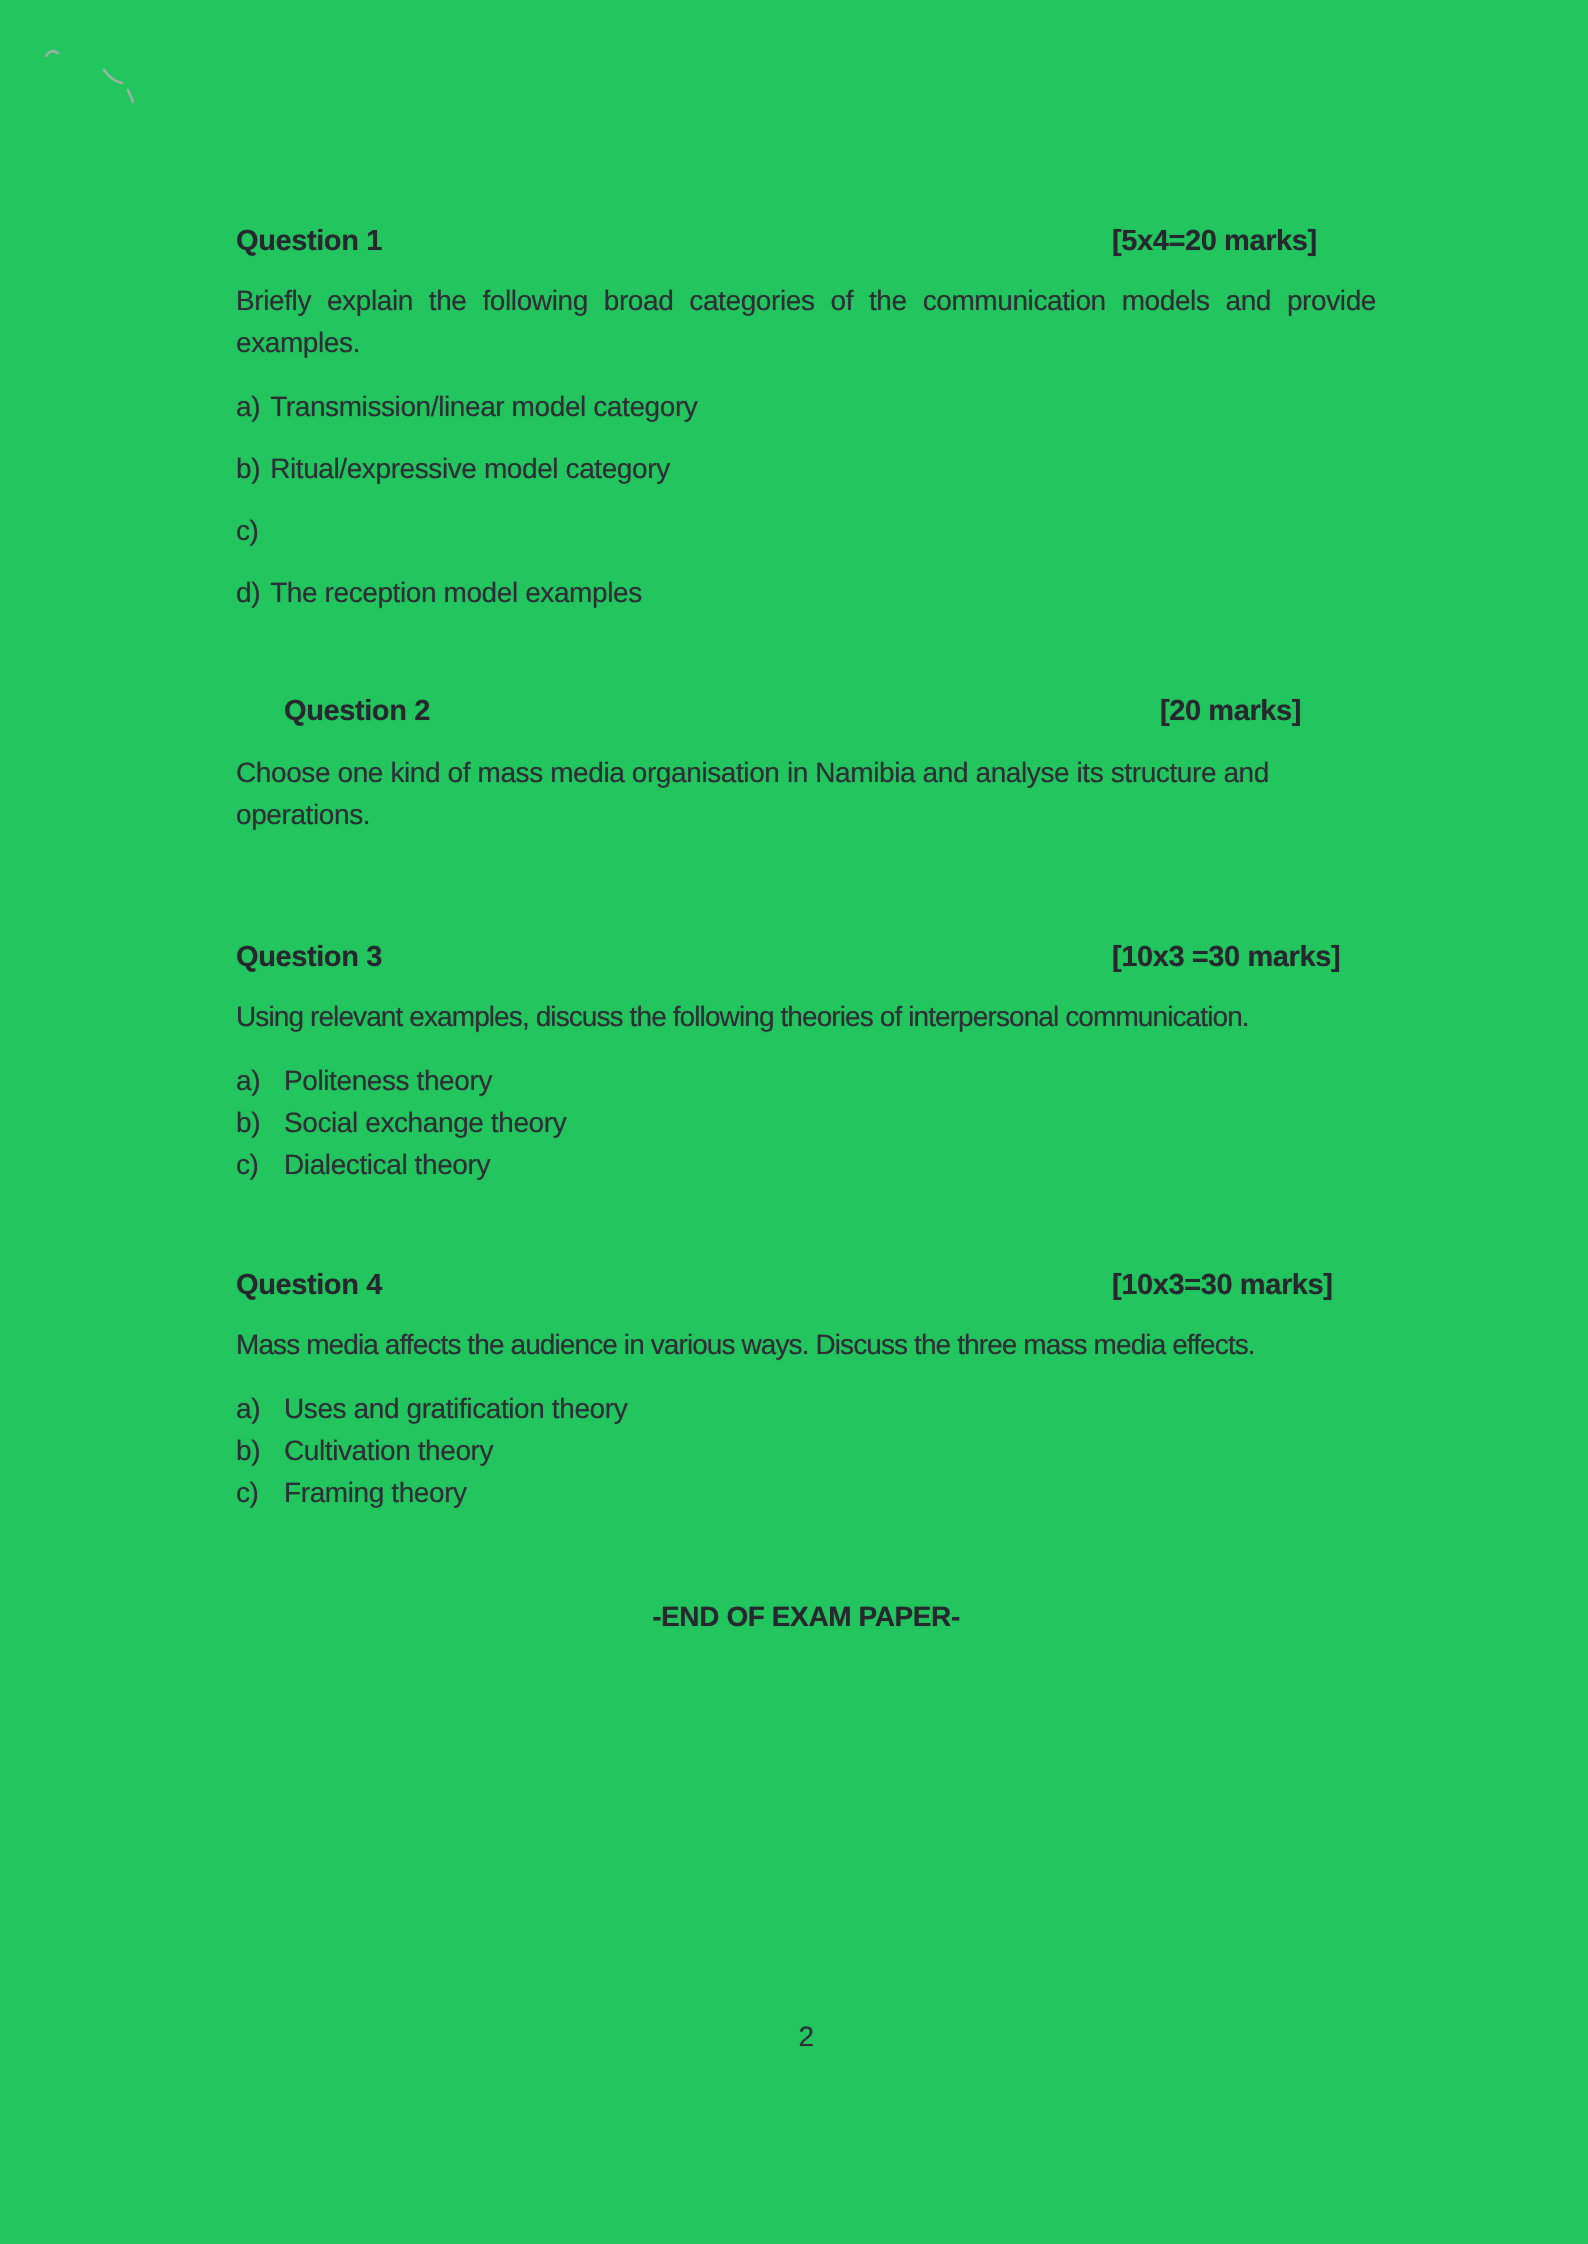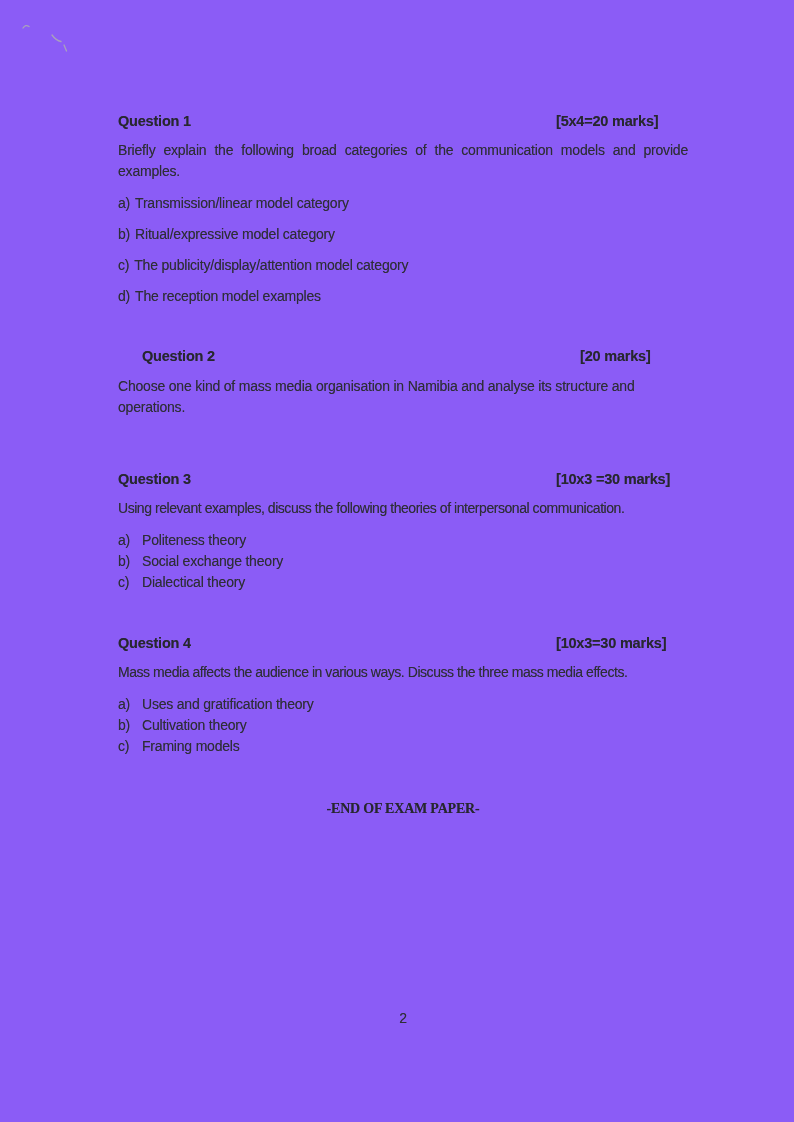--- a/index.html
+++ b/index.html
@@ -8,21 +8,21 @@
     width: 794px;
     height: 1122px;
     position: relative;
     font-family: "Liberation Sans", "DejaVu Sans", sans-serif;
     color: #2e2e36;
     overflow: hidden;
   }
   .paper {
     position: absolute;
     inset: 0;
-    background: #8b5cf6;
+    background: #22c55e;
   }
   .scribbles {
     position: absolute;
     left: 14px;
     top: 18px;
   }
   .content {
     position: absolute;
     left: 118px;
     top: 0;
@@ -64,21 +64,21 @@
     text-align: center;
   }
   
   .mt-first { margin-top: 111px; }
   .mt-after-head { margin-top: 8px; }
   .mt-after-head9 { margin-top: 9px; }
   .mt-after-para { margin-top: 11px; }
   .mt-sec38 { margin-top: 51px; }
   .mt-sec39 { margin-top: 39px; margin-left: 24px; }
   .mt-sec40 { margin-top: 40px; }
-  .mt-end { margin-top: 41px; font-family: Liberation Serif, serif; }
+  .mt-end { margin-top: 41px; }
   .mt-page { margin-top: 189px; }
 </style>
 </head>
 <body>
 
 <div class="paper">
 
   <svg class="scribbles" width="70" height="42" viewBox="0 0 70 42" fill="none" stroke="#aeaeb1" stroke-width="1.3" stroke-linecap="round" opacity="0.85">
     <path d="M9 10 q2.5 -4 6 -1.5"></path>
     <path d="M38 17 q4 5.5 9 6.5"></path>
@@ -98,21 +98,20 @@
         <li>
           <span class="lbl">a)</span>
           <span>Transmission/linear model category</span>
         </li>
         <li>
           <span class="lbl">b)</span>
           <span>Ritual/expressive model category</span>
         </li>
         <li>
           <span class="lbl">c)</span>
-          <span>The publicity/display/attention model category</span>
         </li>
         <li>
           <span class="lbl">d)</span>
           <span>The reception model examples</span>
         </li>
       </ul>
     </section>
 
     
     <section>
@@ -157,21 +156,21 @@
         <li>
           <span class="lbl">a)</span>
           <span>Uses and gratification theory</span>
         </li>
         <li>
           <span class="lbl">b)</span>
           <span>Cultivation theory</span>
         </li>
         <li>
           <span class="lbl">c)</span>
-          <span>Framing models</span>
+          <span>Framing theory</span>
         </li>
       </ul>
     </section>
 
     <p class="end-marker mt-end">-END OF EXAM PAPER-</p>
 
     <p class="page-num mt-page">2</p>
 
   </main>
 </div>

